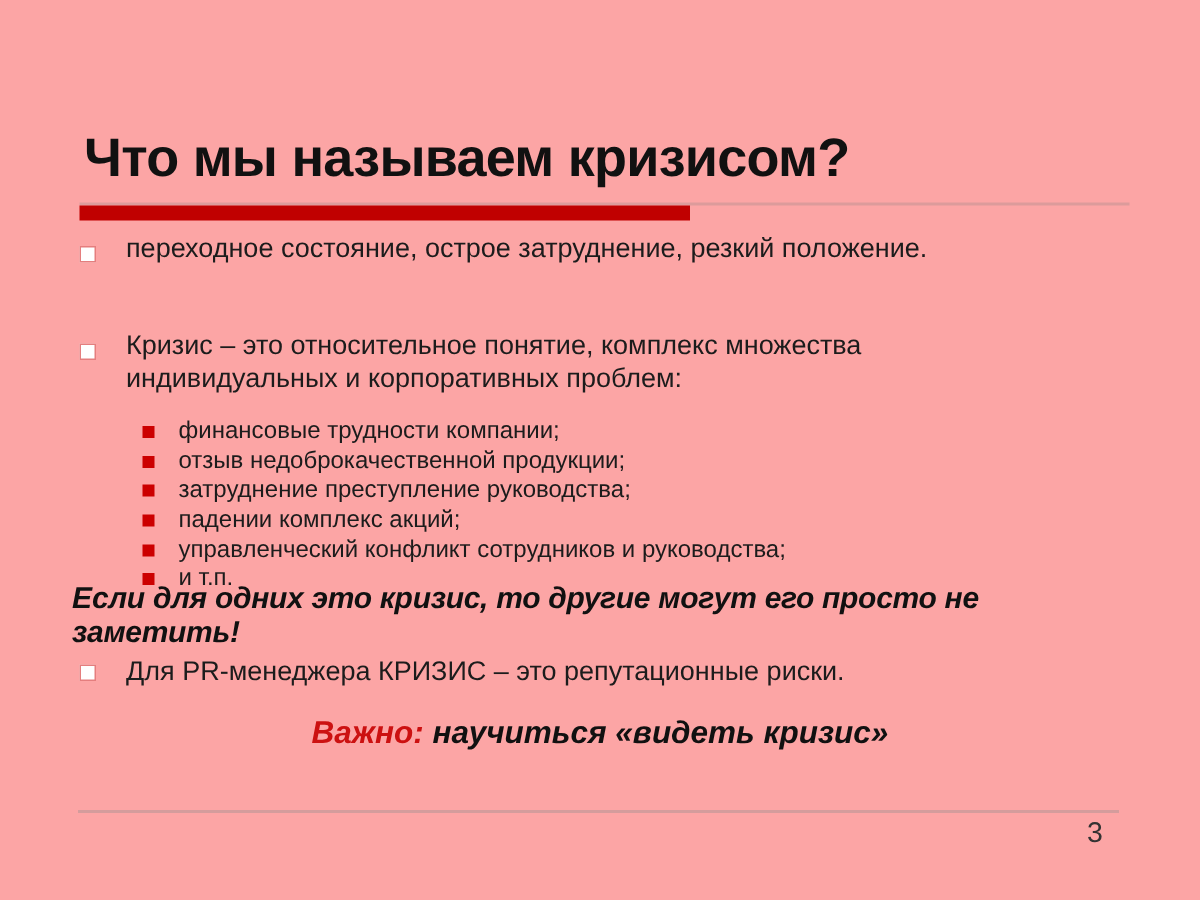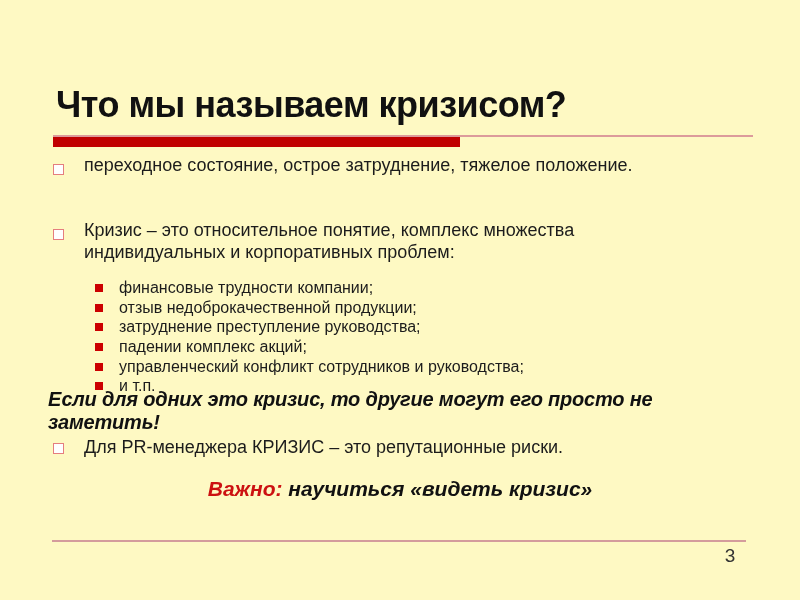--- a/index.html
+++ b/index.html
@@ -1,19 +1,19 @@
 <!DOCTYPE html>
 <html><head>
 <meta charset="utf-8">
 <style>
   html,body{margin:0;padding:0;background:#ffffff;}
   #slide{
     position:relative;
     width:800px;height:600px;
-    background:#fef9c3;
+    background:#fca5a5;
     overflow:hidden;
     font-family:"Liberation Sans","DejaVu Sans",sans-serif;
     color:#1c1c1c;
   }
   
   .title{
     position:absolute;left:56px;top:84px;width:700px;
     font-size:36px;font-weight:bold;line-height:1.15;
     letter-spacing:-0.5px;color:#111111;
   }
@@ -71,21 +71,21 @@
 <div id="slide">
 
   <div class="title">Что мы называем кризисом?</div>
 
   <div class="header-thin-line" style="background: rgb(220, 155, 155);"></div>
   <div class="header-red-bar" style="background: rgb(192, 0, 0);"></div>
 
   <div id="bullet1" class="bullet-row">
     <span class="marker hollow" style="border: 1.5px solid rgb(229, 126, 126);"></span>
     <div class="btext">
-      <div>переходное состояние, острое затруднение, тяжелое положение.</div>
+      <div>переходное состояние, острое затруднение, резкий положение.</div>
     </div>
   </div>
 
   <div id="bullet2" class="bullet-row">
     <span class="marker hollow" style="border: 1.5px solid rgb(229, 126, 126);"></span>
     <div class="btext">
       <div>Кризис – это относительное понятие, комплекс множества</div>
       <div>индивидуальных и корпоративных проблем:</div>
     </div>
   </div>

